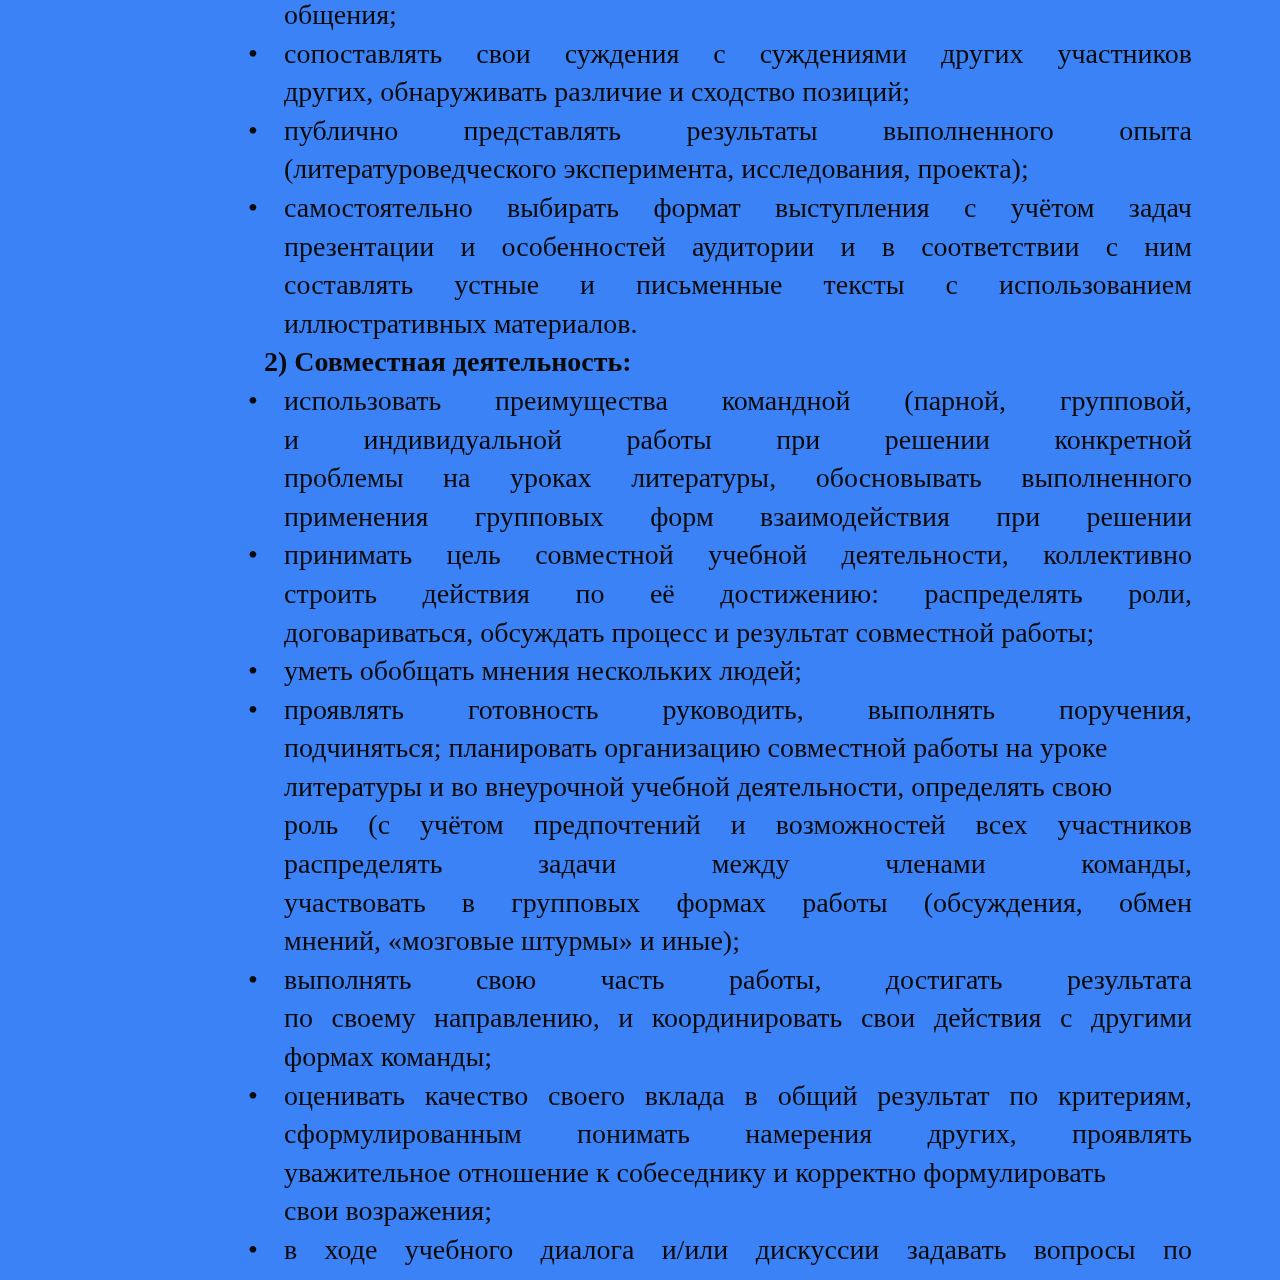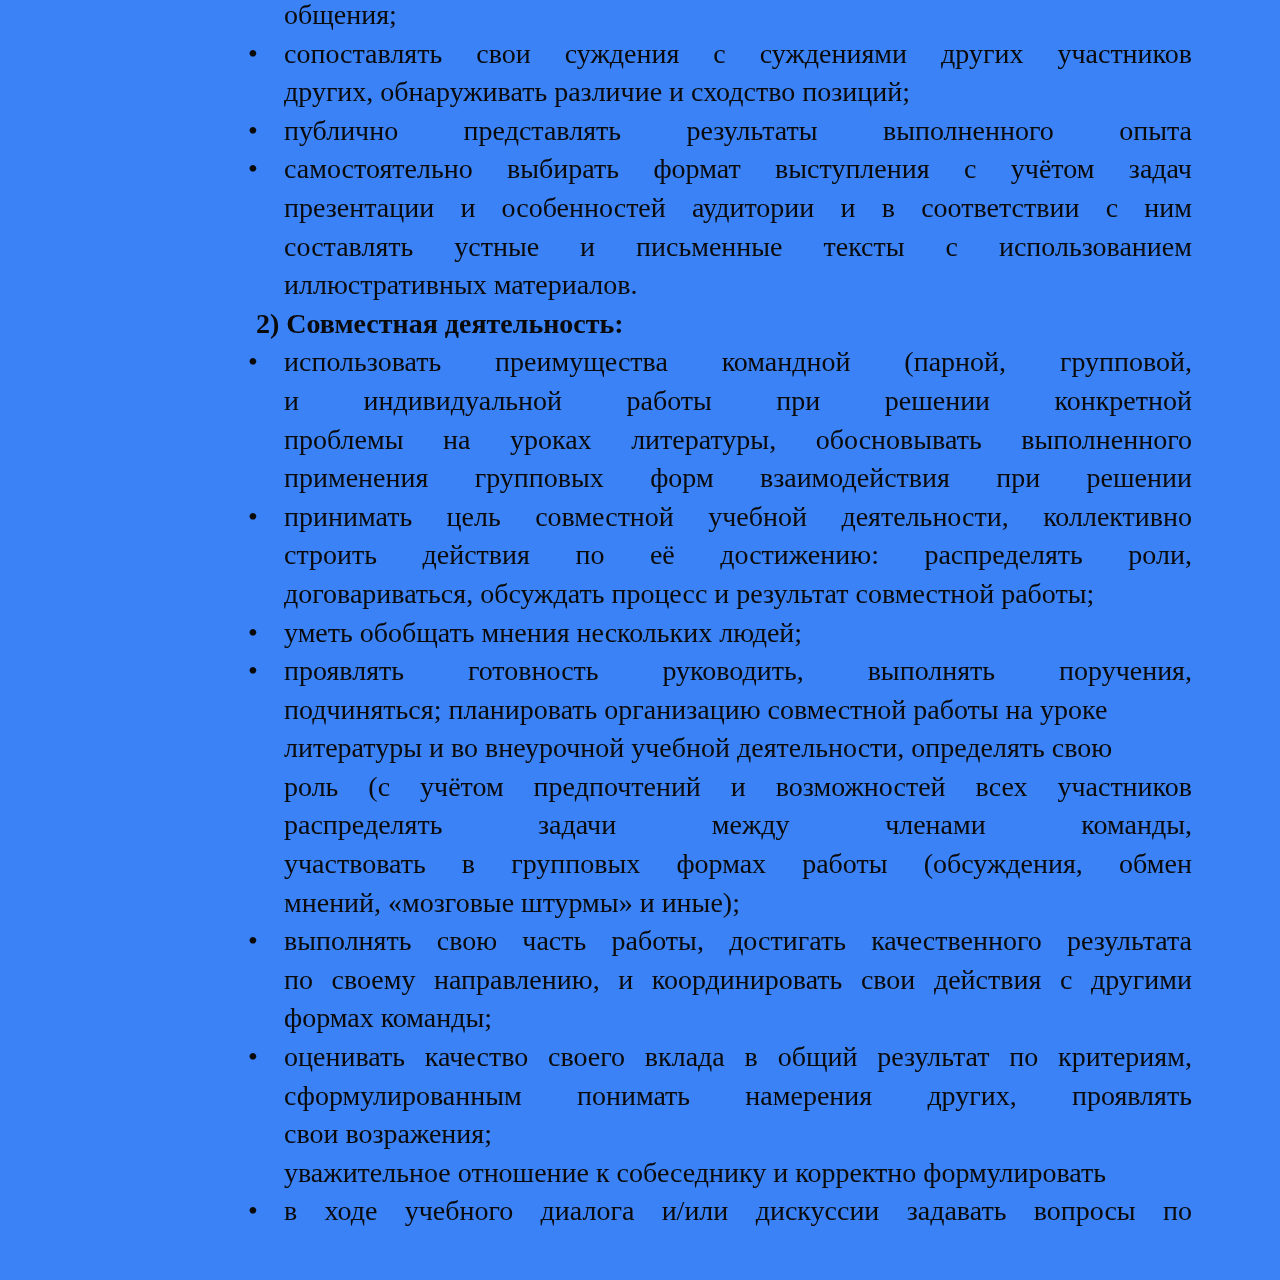--- a/index.html
+++ b/index.html
@@ -56,21 +56,21 @@
     display: flex;
     justify-content: space-between;
     align-items: flex-start;
   }
   .line .txt.just > span { white-space: pre; }
   .line .txt.flush {
     display: block;
   }
   
   .line.heading .txt {
-    margin-left: 8px;
+    margin-left: 16px;
     width: 944px;
     font-weight: bold;
   }
 </style>
 </head>
 <body>
 
 <div class="page">
   <div class="doc-body" id="doc-body">
       <div class="line">
@@ -93,20 +93,23 @@
       </div>
       <div class="line">
         <span class="marker">•</span>
         <span class="txt just">
           <span>публично</span>
           <span>представлять</span>
           <span>результаты</span>
           <span>выполненного</span>
           <span>опыта</span>
         </span>
+      </div>
+      <div class="line">
+        <span class="txt flush">(литературоведческого эксперимента, исследования, проекта);</span>
       </div>
       <div class="line">
         <span class="marker">•</span>
         <span class="txt just">
           <span>самостоятельно</span>
           <span>выбирать</span>
           <span>формат</span>
           <span>выступления</span>
           <span>с</span>
           <span>учётом</span>
@@ -264,21 +267,20 @@
         <span class="txt flush">мнений, «мозговые штурмы» и иные);</span>
       </div>
       <div class="line">
         <span class="marker">•</span>
         <span class="txt just">
           <span>выполнять</span>
           <span>свою</span>
           <span>часть</span>
           <span>работы,</span>
           <span>достигать</span>
-          <span>качественного</span>
           <span>результата</span>
         </span>
       </div>
       <div class="line">
         <span class="txt just">
           <span>по</span>
           <span>своему</span>
           <span>направлению,</span>
           <span>и</span>
           <span>координировать</span>
@@ -308,24 +310,24 @@
       <div class="line">
         <span class="txt just">
           <span>сформулированным</span>
           <span>понимать</span>
           <span>намерения</span>
           <span>других,</span>
           <span>проявлять</span>
         </span>
       </div>
       <div class="line">
+        <span class="txt flush">уважительное отношение к собеседнику и корректно формулировать</span>
+      </div>
+      <div class="line">
         <span class="txt flush">свои возражения;</span>
-      </div>
-      <div class="line">
-        <span class="txt flush">уважительное отношение к собеседнику и корректно формулировать</span>
       </div>
       <div class="line">
         <span class="marker">•</span>
         <span class="txt just">
           <span>в</span>
           <span>ходе</span>
           <span>учебного</span>
           <span>диалога</span>
           <span>и/или</span>
           <span>дискуссии</span>

